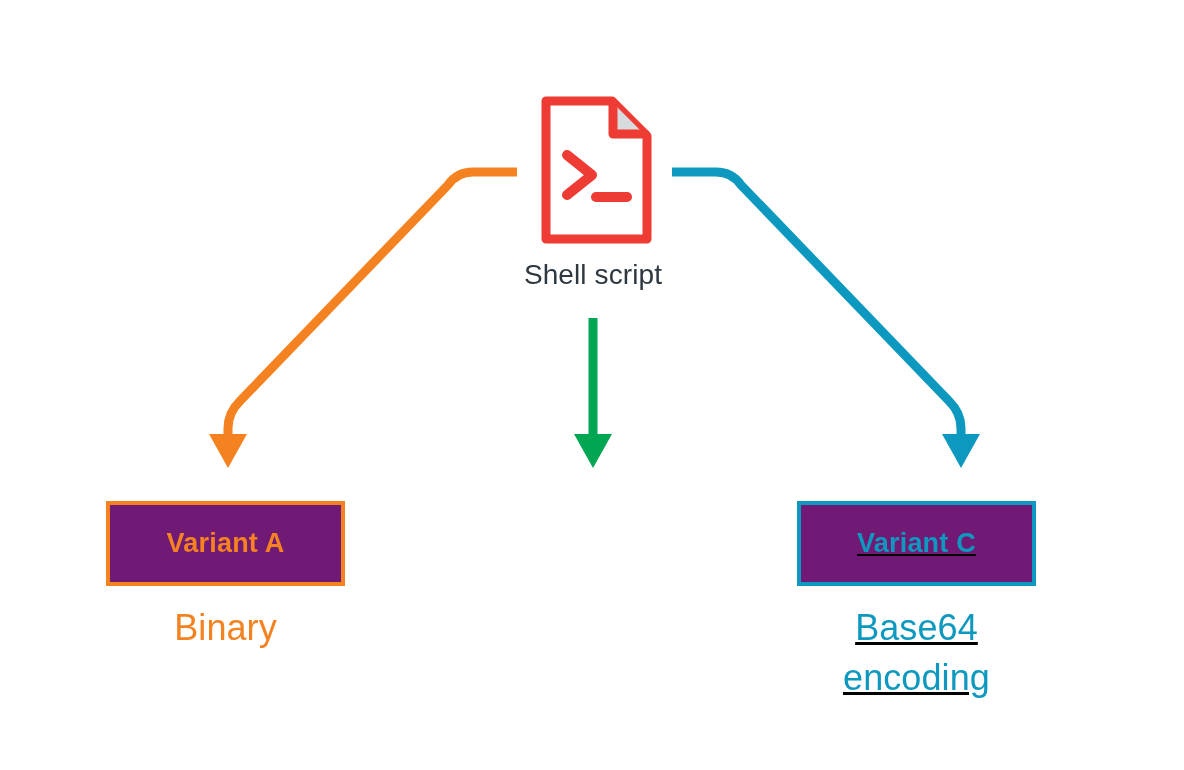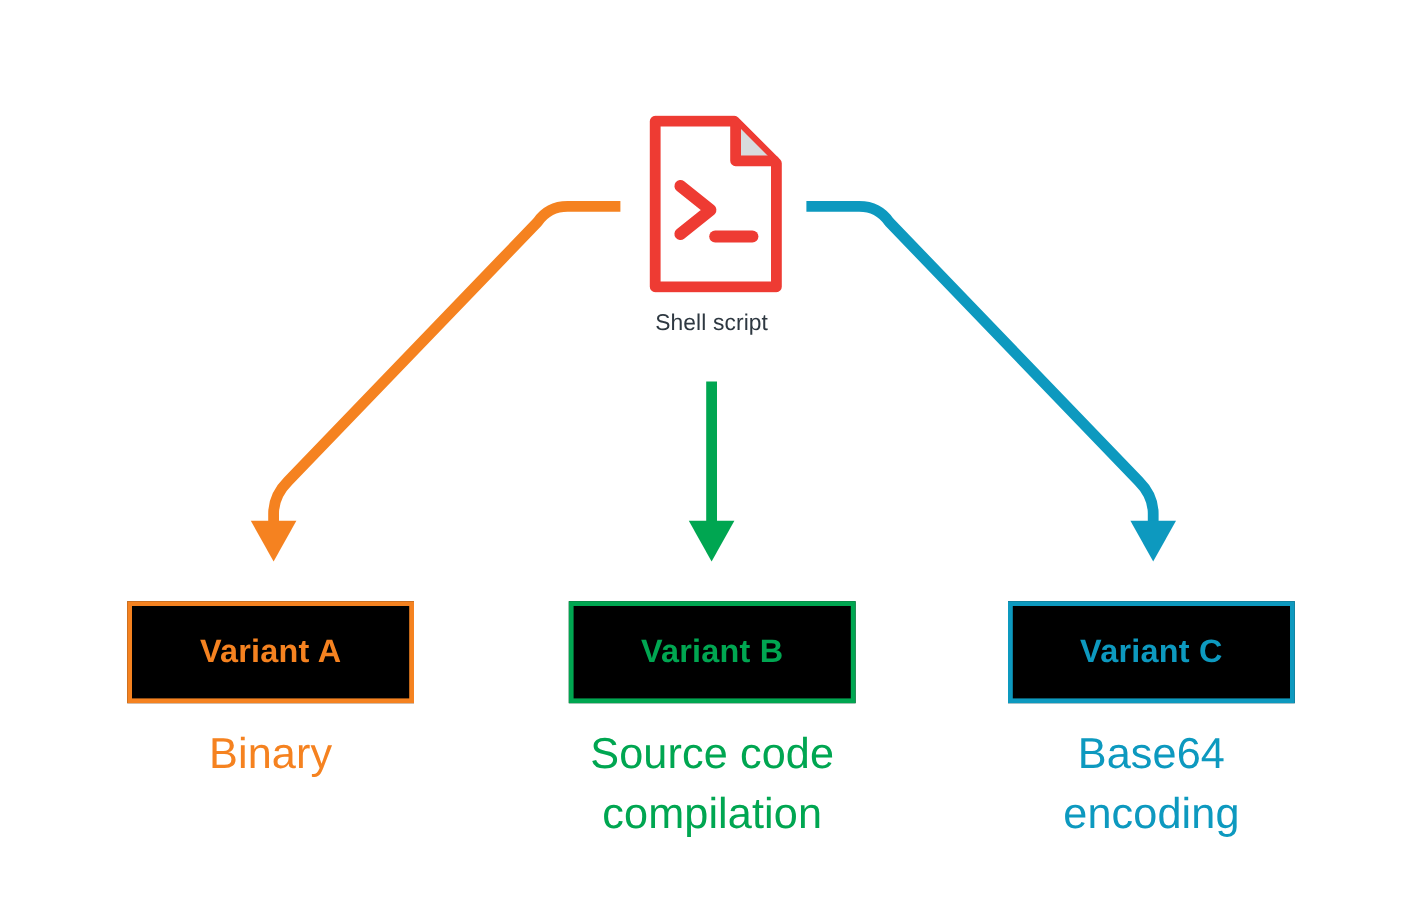--- a/index.html
+++ b/index.html
@@ -33,45 +33,45 @@
     top: 96px;
     width: 262px;
     text-align: center;
   }
   #shell-script-icon {
     display: block;
     margin: 0 auto;
   }
   #source-caption {
     margin-top: 16px;
-    font-size: 19px;
+    font-size: 28px;
     font-weight: 400;
     color: #2e3841;
     letter-spacing: 0.1px;
     line-height: 1.1;
     white-space: nowrap;
   }
   
   .variant-node {
     position: absolute;
     top: 501px;
     width: 239px;
     text-align: center;
   }
   #variant-node-a { left: 106px; }
   #variant-node-b { left: 474px; }
-  #variant-node-c { left: 840px; }
+  #variant-node-c { left: 797px; text-decoration: underline; }
 
   .variant-box {
     box-sizing: border-box;
     width: 239px;
     height: 85px;
     border-style: solid;
     border-width: 4px;
-    background: #000000;
+    background: #701a75;
     display: flex;
     align-items: center;
     justify-content: center;
   }
   .variant-box-label {
     font-size: 27px;
     font-weight: 700;
     letter-spacing: 0.2px;
     line-height: 1;
     white-space: nowrap;
@@ -130,29 +130,20 @@
 
   <div class="variant-node" id="variant-node-a">
     <div class="variant-box border-orange">
       <span class="variant-box-label accent-orange">Variant A</span>
     </div>
     <div class="variant-caption accent-orange">
       <div>Binary</div>
     </div>
   </div>
 
-  <div class="variant-node" id="variant-node-b">
-    <div class="variant-box border-green">
-      <span class="variant-box-label accent-green">Variant B</span>
-    </div>
-    <div class="variant-caption accent-green">
-      <div>Source code</div>
-      <div>compilation</div>
-    </div>
-  </div>
 
   <div class="variant-node" id="variant-node-c">
     <div class="variant-box border-blue">
       <span class="variant-box-label accent-blue">Variant C</span>
     </div>
     <div class="variant-caption accent-blue">
       <div>Base64</div>
       <div>encoding</div>
     </div>
   </div>

